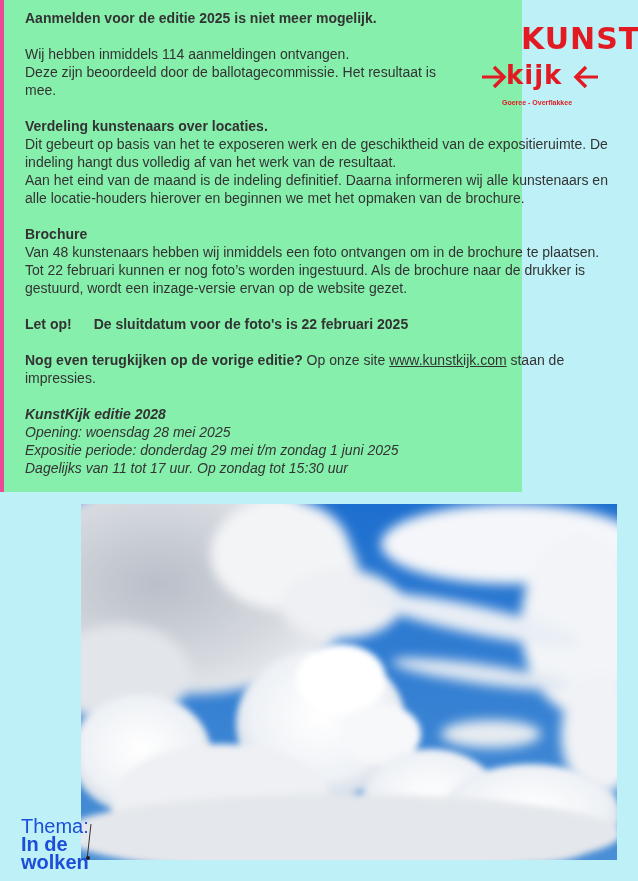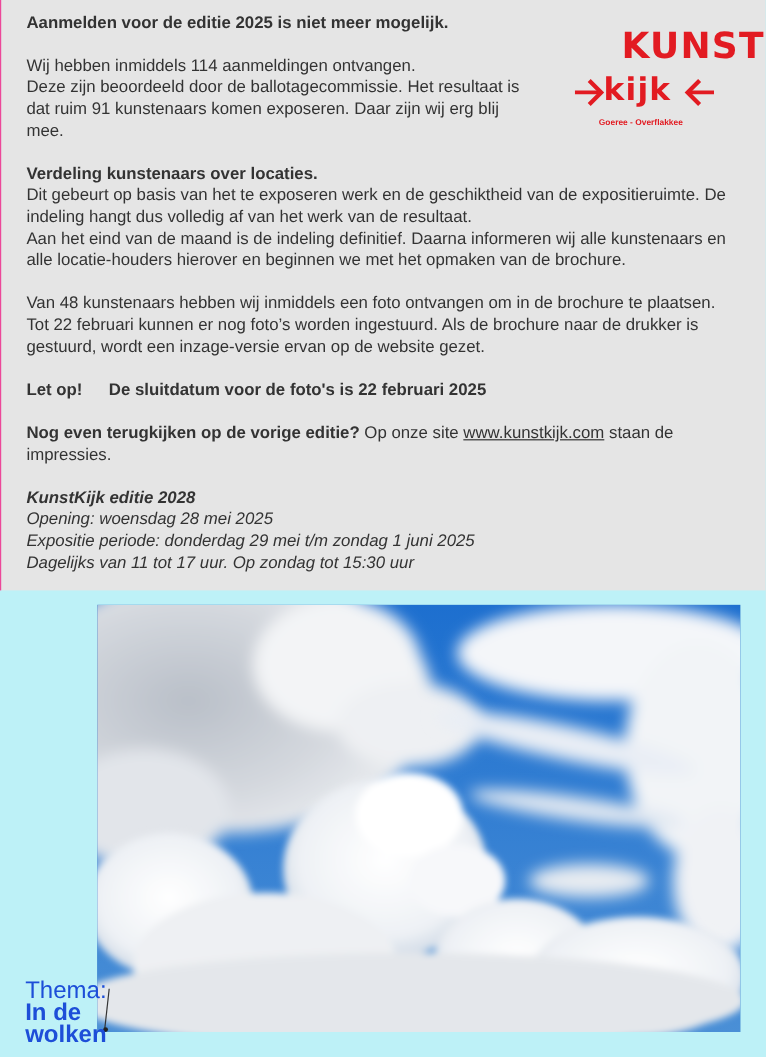--- a/index.html
+++ b/index.html
@@ -1,20 +1,20 @@
 <!DOCTYPE html>
 <html><head>
 <meta charset="utf-8">
 <style>
   * { box-sizing: border-box; margin: 0; padding: 0; }
   html, body { width: 638px; height: 881px; background: #bdf1f7; overflow: hidden; }
   body { font-family: "Liberation Sans", sans-serif; color: #333333; font-size: 14px; line-height: 18px; }
   .yellow {
-    position: absolute; left: 0; top: 0; width: 638px; height: 492px;
-    background: #e5e5e5; border-left: 1px solid #ec4899;
+    position: absolute; left: 0; top: 0; width: 522px; height: 492px;
+    background: #86efac; border-left: 4px solid #ec4899;
   }
   .content { position: absolute; left: 21px; top: 9px; width: 610px; }
   .p { display: block; }
   .b { font-weight: bold; }
   .i { font-style: italic; }
   .gap { height: 18px; }
   a.link { color: #333333; text-decoration: underline; }
   .logo { position: absolute; left: 470px; top: 20px; width: 130px; height: 90px; }
   .logo-kunst { position: absolute; left: 8px; top: 4px; font-size: 30px; line-height: 30px; font-weight: bold; color: #e21b22; letter-spacing: 1px; font-family: "DejaVu Sans", sans-serif; margin-left: 39px; }
   .logo-kijk-row { position: absolute; left: 8px; top: 40px; width: 116px; height: 30px; }
@@ -29,29 +29,29 @@
 </style>
 </head>
 <body>
 
 <div class="yellow">
   <div class="content">
     <span class="p b">Aanmelden voor de editie 2025 is niet meer mogelijk.</span>
     <div class="gap"></div>
     <span class="p">Wij hebben inmiddels 114 aanmeldingen ontvangen.</span>
     <span class="p">Deze zijn beoordeeld door de ballotagecommissie. Het resultaat is</span>
-    <span class="p">dat ruim 91 kunstenaars komen exposeren. Daar zijn wij erg blij</span>
     <span class="p">mee.</span>
     <div class="gap"></div>
     <span class="p b">Verdeling kunstenaars over locaties.</span>
     <span class="p">Dit gebeurt op basis van het te exposeren werk en de geschiktheid van de expositieruimte. De</span>
     <span class="p">indeling hangt dus volledig af van het werk van de resultaat.</span>
     <span class="p">Aan het eind van de maand is de indeling definitief. Daarna informeren wij alle kunstenaars en</span>
     <span class="p">alle locatie-houders hierover en beginnen we met het opmaken van de brochure.</span>
     <div class="gap"></div>
+    <span class="p b">Brochure</span>
     <span class="p">Van 48 kunstenaars hebben wij inmiddels een foto ontvangen om in de brochure te plaatsen.</span>
     <span class="p">Tot 22 februari kunnen er nog foto’s worden ingestuurd. Als de brochure naar de drukker is</span>
     <span class="p">gestuurd, wordt een inzage-versie ervan op de website gezet.</span>
     <div class="gap"></div>
     <span class="p b"><span>Let op!</span><span style="display:inline-block;width:22px"></span><span>De sluitdatum voor de foto's is 22 februari 2025</span></span>
     <div class="gap"></div>
     <span class="p"><span class="b">Nog even terugkijken op de vorige editie?</span><span style="white-space:pre"> Op onze site </span><a class="link" href="#">www.kunstkijk.com</a><span style="white-space:pre"> staan de</span></span>
     <span class="p">impressies.</span>
     <div class="gap"></div>
     <span class="p b i">KunstKijk editie 2028</span>

